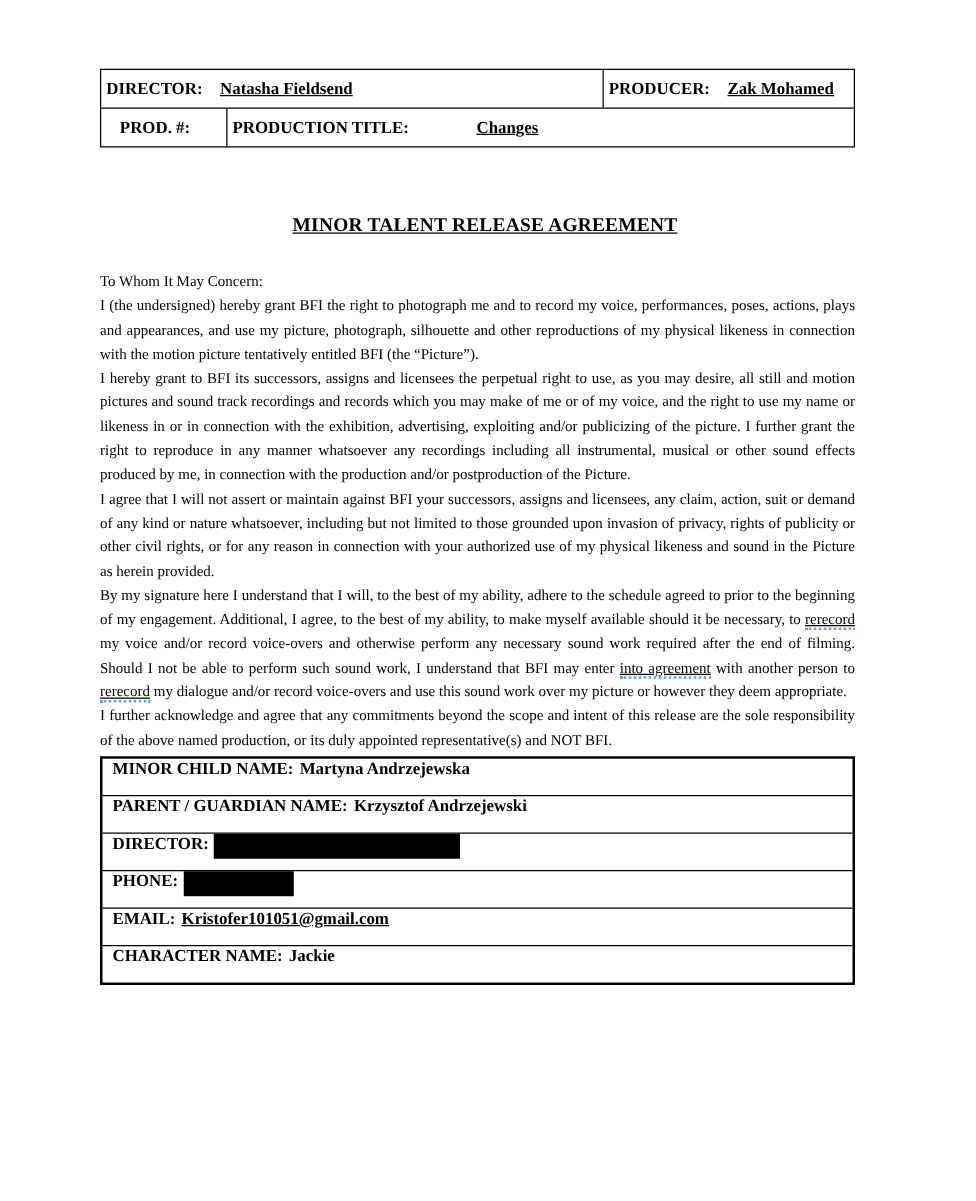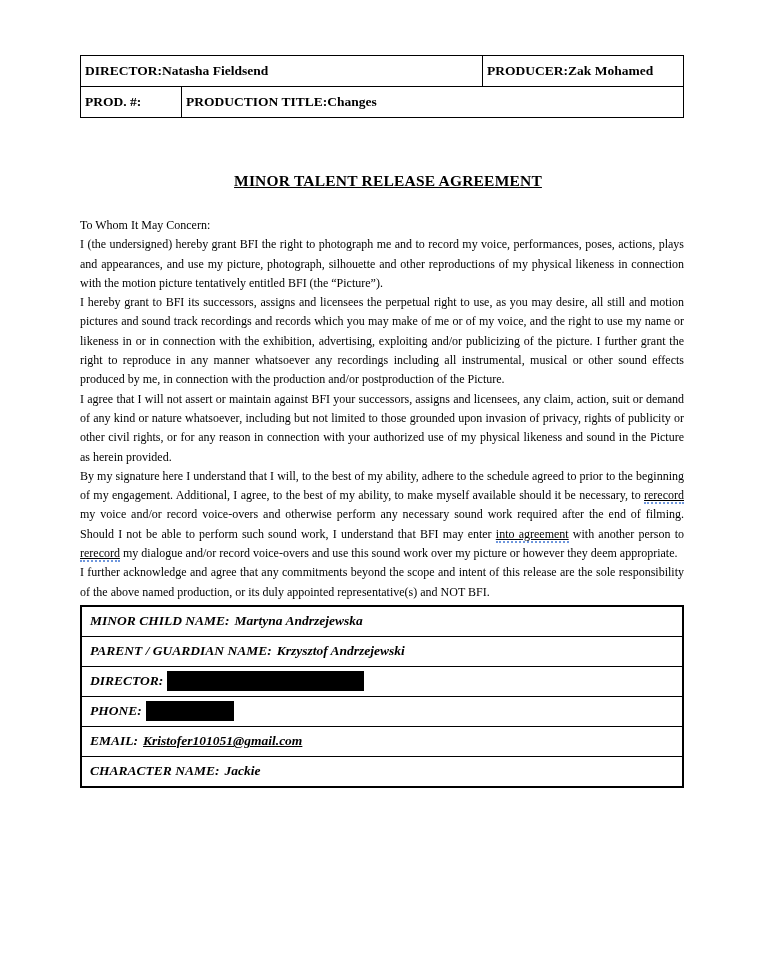--- a/index.html
+++ b/index.html
@@ -31,23 +31,23 @@
     display: flex;
     align-items: center;
     padding: 0 4px;
     white-space: nowrap;
     overflow: hidden;
     box-sizing: border-box;
   }
   .hcell + .hcell { border-left: 1px solid #000; }
   .hc-director { width: 401px; flex: 0 0 auto; }
   .hc-producer { flex: 1 1 auto; }
-  .hc-prodnum  { width: 100px; flex: 0 0 auto; }
-  .hc-prodtitle{ flex: 1 1 auto; }
-  .hcell .val { margin-left: 0; }
+  .hc-prodnum  { width: 100px; flex: 0 0 auto; justify-content: center; }
+  .hc-prodtitle{ flex: 1 1 auto; gap: 40px; }
+  .hcell .val { margin-left: 14px; text-decoration: underline; }
 
   
   .doc-title {
     margin-top: 54px;
     text-align: center;
     font-size: 15.5px;
     font-weight: bold;
     letter-spacing: 0.2px;
   }
   .doc-title span { text-decoration: underline; margin-left: 12px; }
@@ -67,24 +67,22 @@
 
   
   .itable {
     margin-top: 3px;
     border: 2px solid #000;
     font-weight: bold;
     font-size: 13.5px;
   }
   .irow {
     display: flex;
-    align-items: center;
     height: 29px;
     padding-left: 8px;
-    font-style: italic;
   }
   .irow + .irow { border-top: 1px solid #000; }
   .irow .val { margin-left: 5px; white-space: nowrap; }
   .val-underline { text-decoration: underline; }
   .redaction {
     display: inline-block;
     height: 20px;
     background: #000;
     margin-left: 4px;
   }

